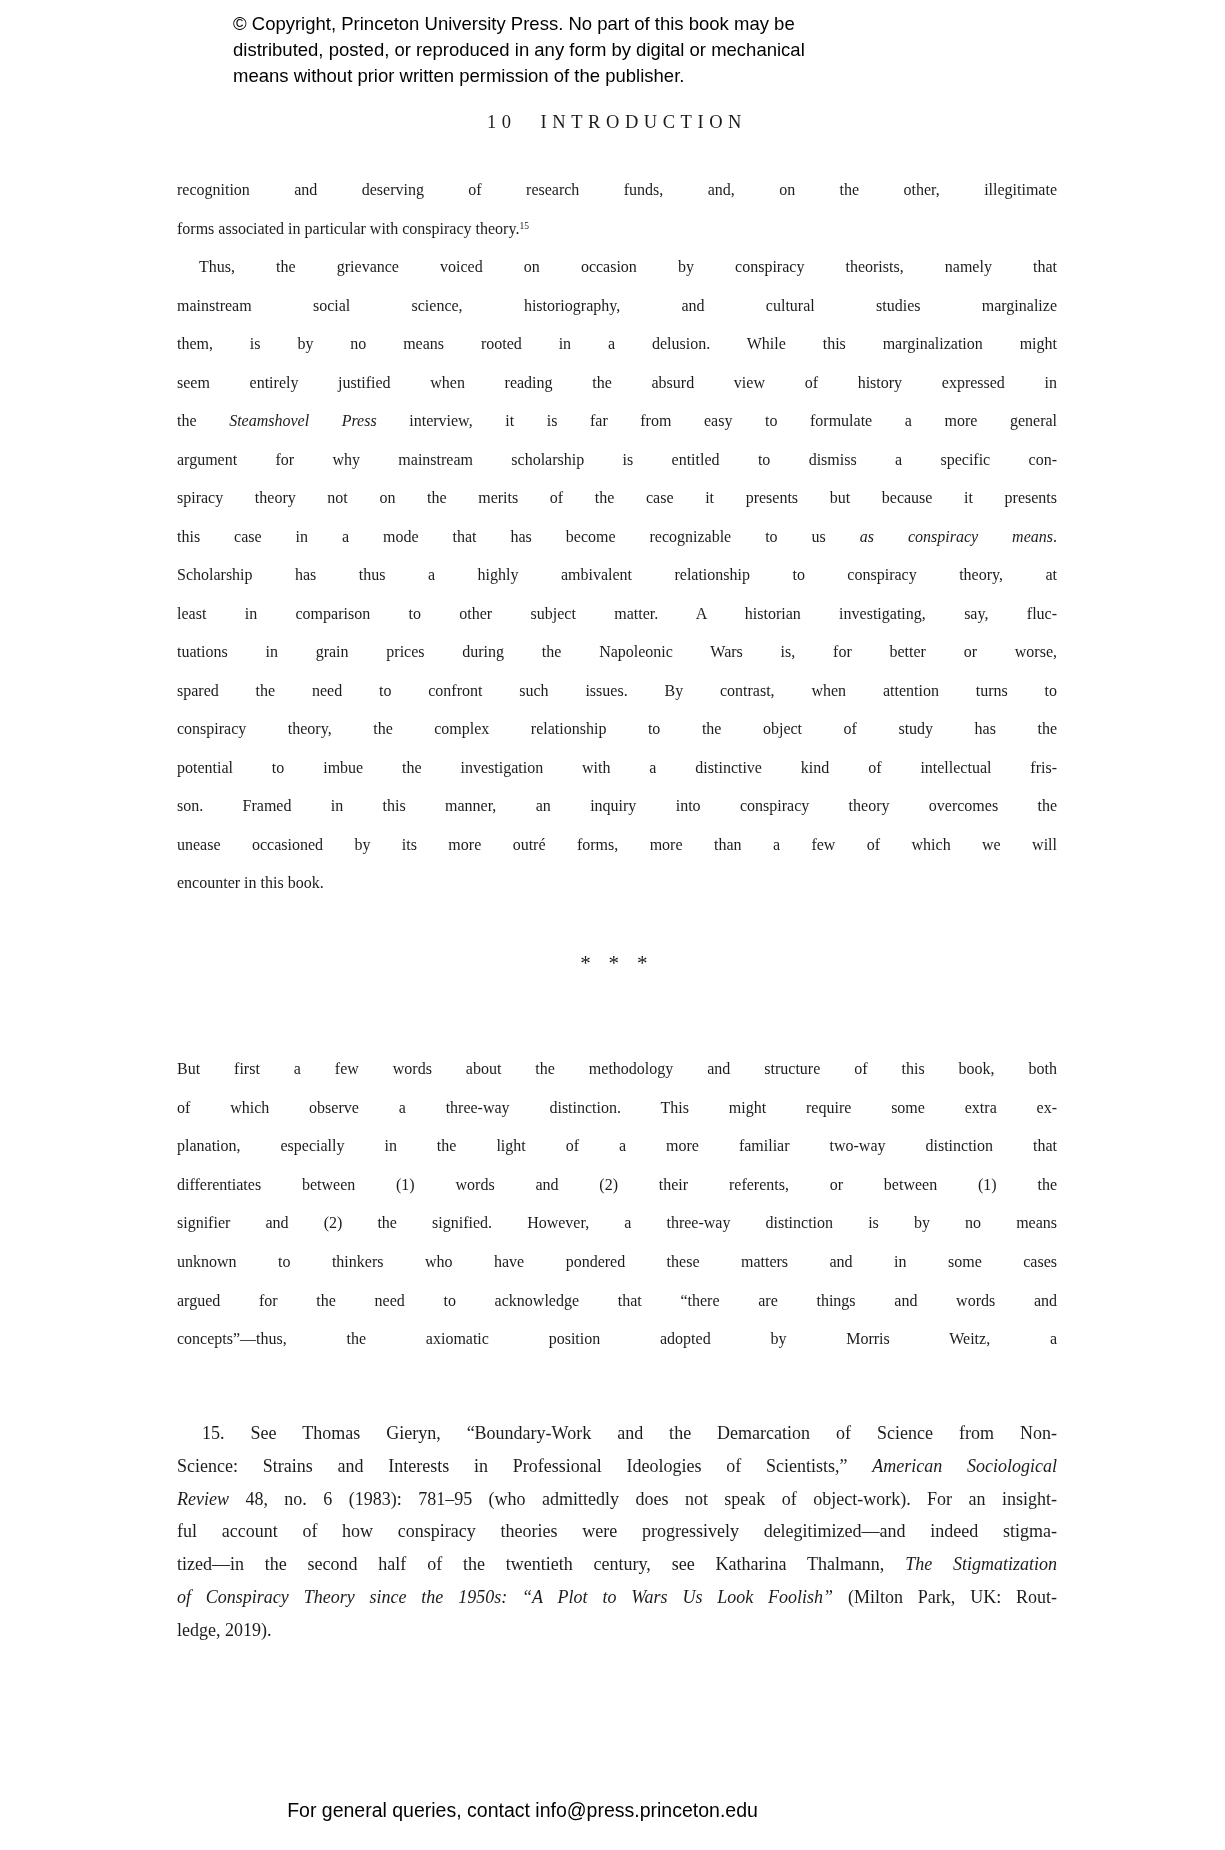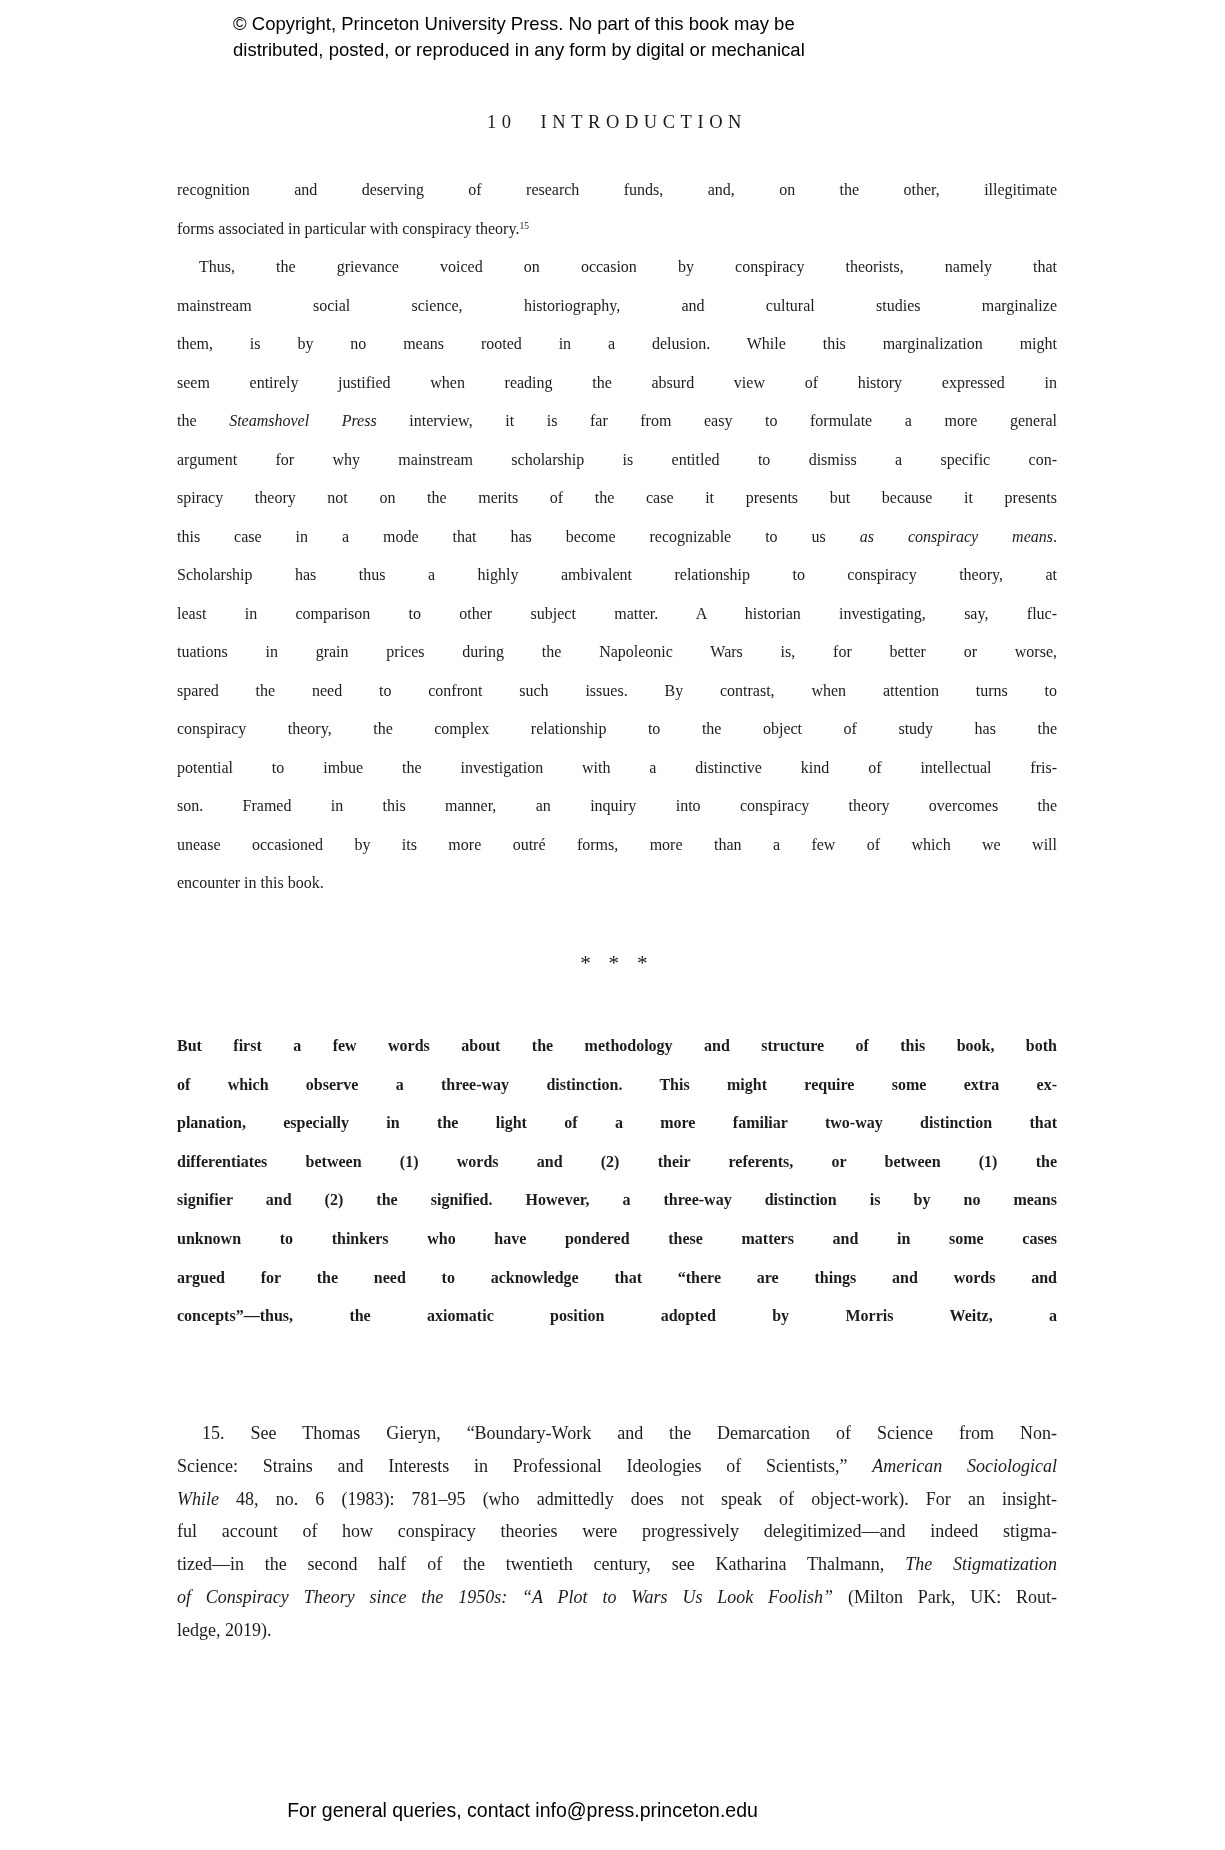--- a/index.html
+++ b/index.html
@@ -26,21 +26,21 @@
     color:#1a1a1a;
     white-space:nowrap;
   }
   .running-header .pgnum { margin-right:24px; }
   
   .bodycol {
     position:absolute; left:177px; width:880px;
     font-size:16px; color:#1c1c1c;
   }
   .region1 { top:171px;  line-height:38.5px; }
-  .region2 { top:1027px; line-height:38.6px;font-weight:bold; }
+  .region2 { top:1050px; line-height:38.6px; }
   .tline { min-height:1em; }
   .tline.just { text-align:justify; text-align-last:justify; text-justify:inter-word; }
   .tline.last { text-align:left; }
   .tline.indent { padding-left:22px; box-sizing:border-box; }
   sup { font-size:0.6em; vertical-align:0.5em; line-height:0; }
   
   .section-break {
     position:absolute; left:177px; top:944px; width:880px;
     text-align:center; font-size:21px; letter-spacing:0.30em;
     line-height:38px; color:#1c1c1c; white-space:nowrap;
@@ -60,20 +60,21 @@
   }
 </style>
 </head>
 <body>
 
 <div class="page">
 
   <div class="copyright" id="copyright">
       <div>© Copyright, Princeton University Press. No part of this book may be</div>
       <div>distributed, posted, or reproduced in any form by digital or mechanical</div>
+      <div>means without prior written permission of the publisher.</div>
     </div>
 
   <div class="running-header">
     <span class="pgnum">10</span><span>INTRODUCTION</span>
   </div>
 
   <div class="bodycol region1" id="region1">
       <div class="tline just"><span>recognition and deserving of research funds, and, on the other, illegitimate</span></div>
       <div class="tline last"><span>forms associated in particular with conspiracy theory.</span><sup>15</sup></div>
       <div class="tline just indent"><span>Thus, the grievance voiced on occasion by conspiracy theorists, namely that</span></div>
@@ -104,21 +105,21 @@
       <div class="tline just"><span>differentiates between (1) words and (2) their referents, or between (1) the</span></div>
       <div class="tline just"><span>signifier and (2) the signified. However, a three-way distinction is by no means</span></div>
       <div class="tline just"><span>unknown to thinkers who have pondered these matters and in some cases</span></div>
       <div class="tline just"><span>argued for the need to acknowledge that “there are things and words and</span></div>
       <div class="tline just"><span>concepts”—thus, the axiomatic position adopted by Morris Weitz, a</span></div>
     </div>
 
   <div class="footnote" id="footnote">
       <div class="tline just indent"><span>15. See Thomas Gieryn, “Boundary-Work and the Demarcation of Science from Non-</span></div>
       <div class="tline just"><span>Science: Strains and Interests in Professional Ideologies of Scientists,” </span><i>American Sociological</i></div>
-      <div class="tline just"><i>While</i><span> 48, no. 6 (1983): 781–95 (who admittedly does not speak of object-work). For an insight-</span></div>
+      <div class="tline just"><i>Review</i><span> 48, no. 6 (1983): 781–95 (who admittedly does not speak of object-work). For an insight-</span></div>
       <div class="tline just"><span>ful account of how conspiracy theories were progressively delegitimized—and indeed stigma-</span></div>
       <div class="tline just"><span>tized—in the second half of the twentieth century, see Katharina Thalmann, </span><i>The Stigmatization</i></div>
       <div class="tline just"><i>of Conspiracy Theory since the 1950s: “A Plot to Wars Us Look Foolish”</i><span> (Milton Park, UK: Rout-</span></div>
       <div class="tline last"><span>ledge, 2019).</span></div>
     </div>
 
   <div class="footer">For general queries, contact info@press.princeton.edu</div>
 
 </div>
 

